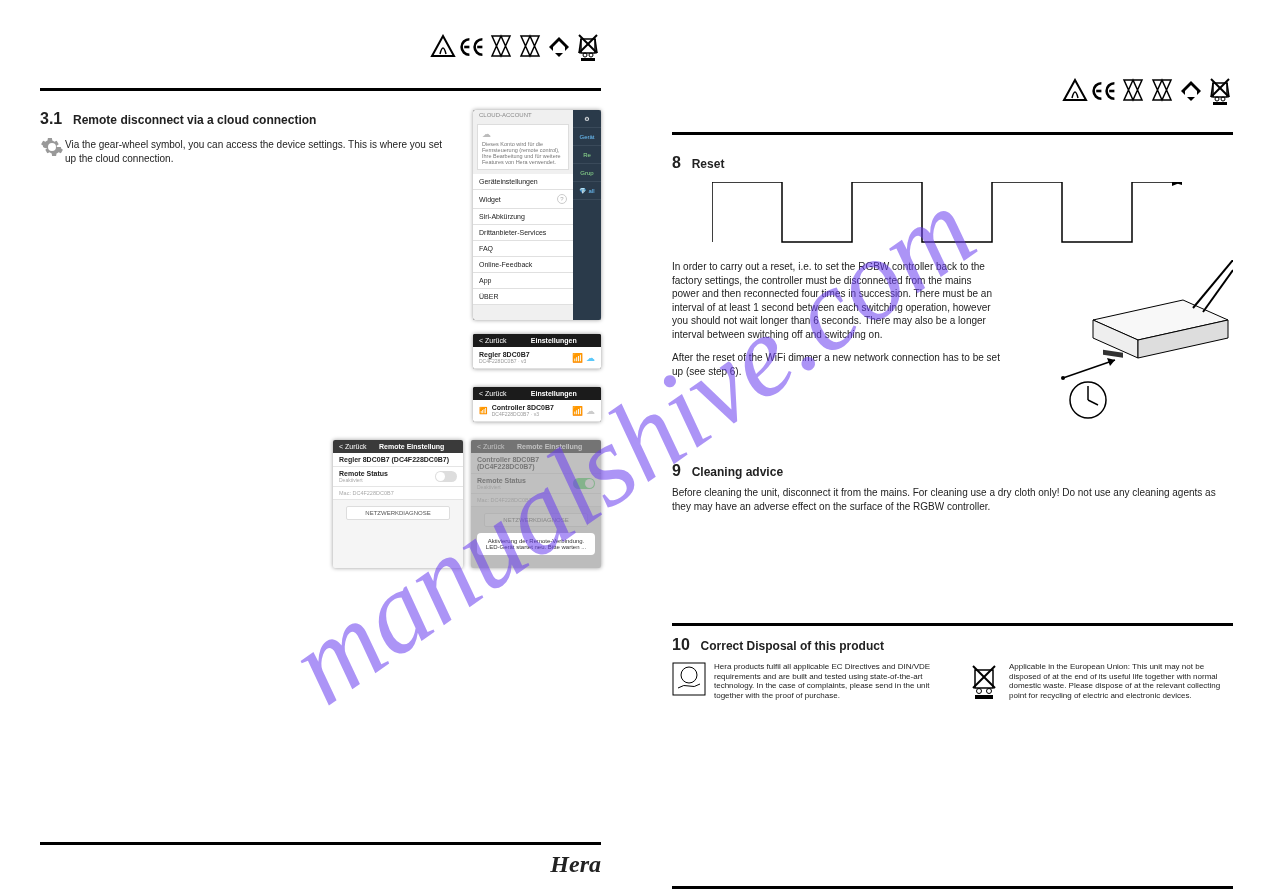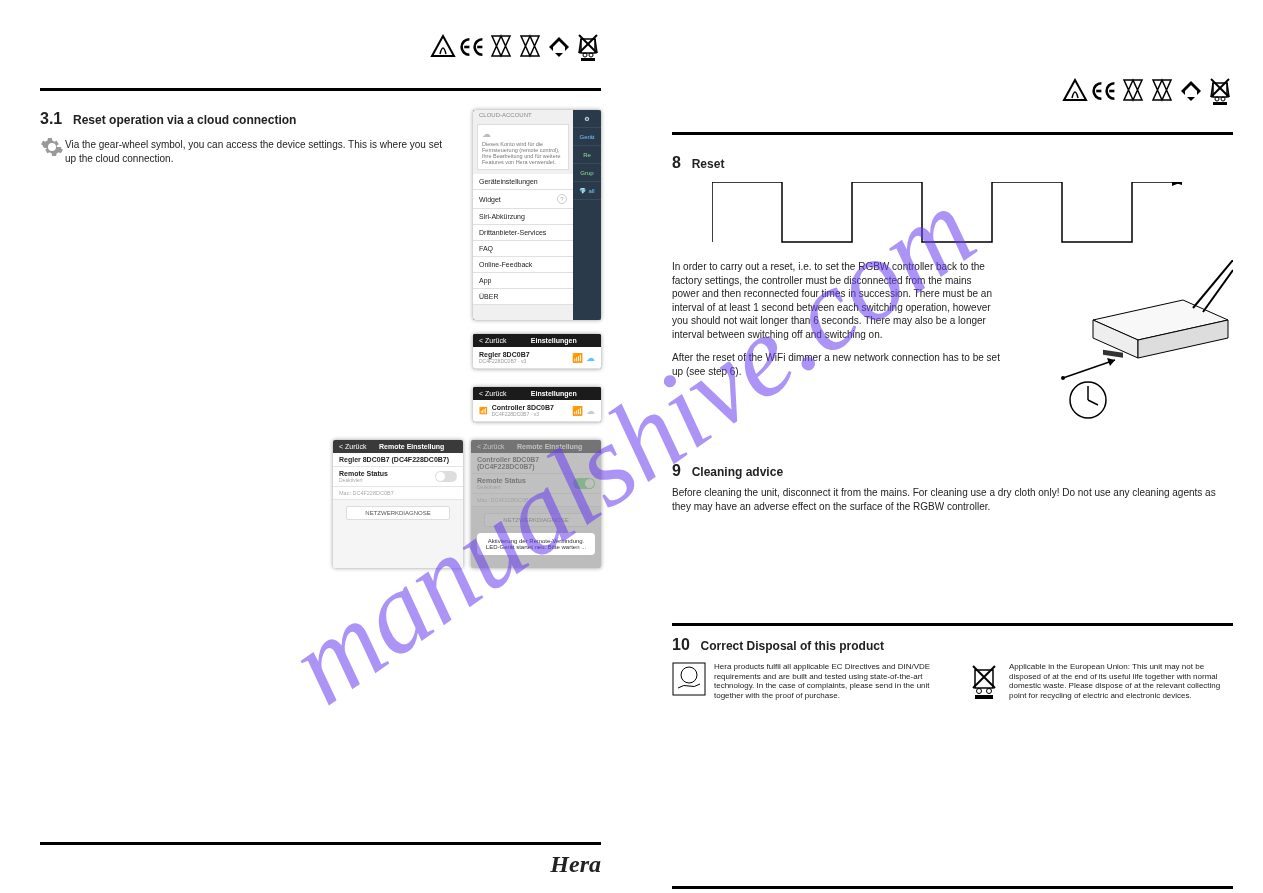--- a/index.html
+++ b/index.html
@@ -94,21 +94,21 @@
         </svg>
       </span>
   </div>
   <div class="hr-top"></div>
 
   <div class="content">
     <div style="display:flex; gap:18px;">
       <div style="flex:1;">
         <div style="margin-bottom:10px;">
           <span class="section-num">3.1</span>
-          <span class="section-title" style="margin-left:8px">Reset operation via a cloud connection</span>
+          <span class="section-title" style="margin-left:8px">Remote disconnect via a cloud connection</span>
         </div>
         <div class="para" style="display:flex; align-items:flex-start; gap:1px">
           <span style="flex:0 0 24px; margin-top:-3px;">
             <svg width="24" height="24" viewBox="0 0 24 24">
                 <path fill="#999" d="M12 8a4 4 0 100 8 4 4 0 000-8zm9 4a7 7 0 01-.1 1.2l2 1.6-2 3.4-2.4-1a7 7 0 01-2 1.2l-.4 2.6h-4l-.4-2.6a7 7 0 01-2-1.2l-2.4 1-2-3.4 2-1.6A7 7 0 013 12a7 7 0 01.1-1.2l-2-1.6 2-3.4 2.4 1a7 7 0 012-1.2L7.9 3h4l.4 2.6a7 7 0 012 1.2l2.4-1 2 3.4-2 1.6c.07.4.1.8.1 1.2z"></path>
               </svg>
           </span>
           <span>Via the gear-wheel symbol, you can access the device settings. This is where you set up the cloud connection.</span>
         </div>
       </div>

